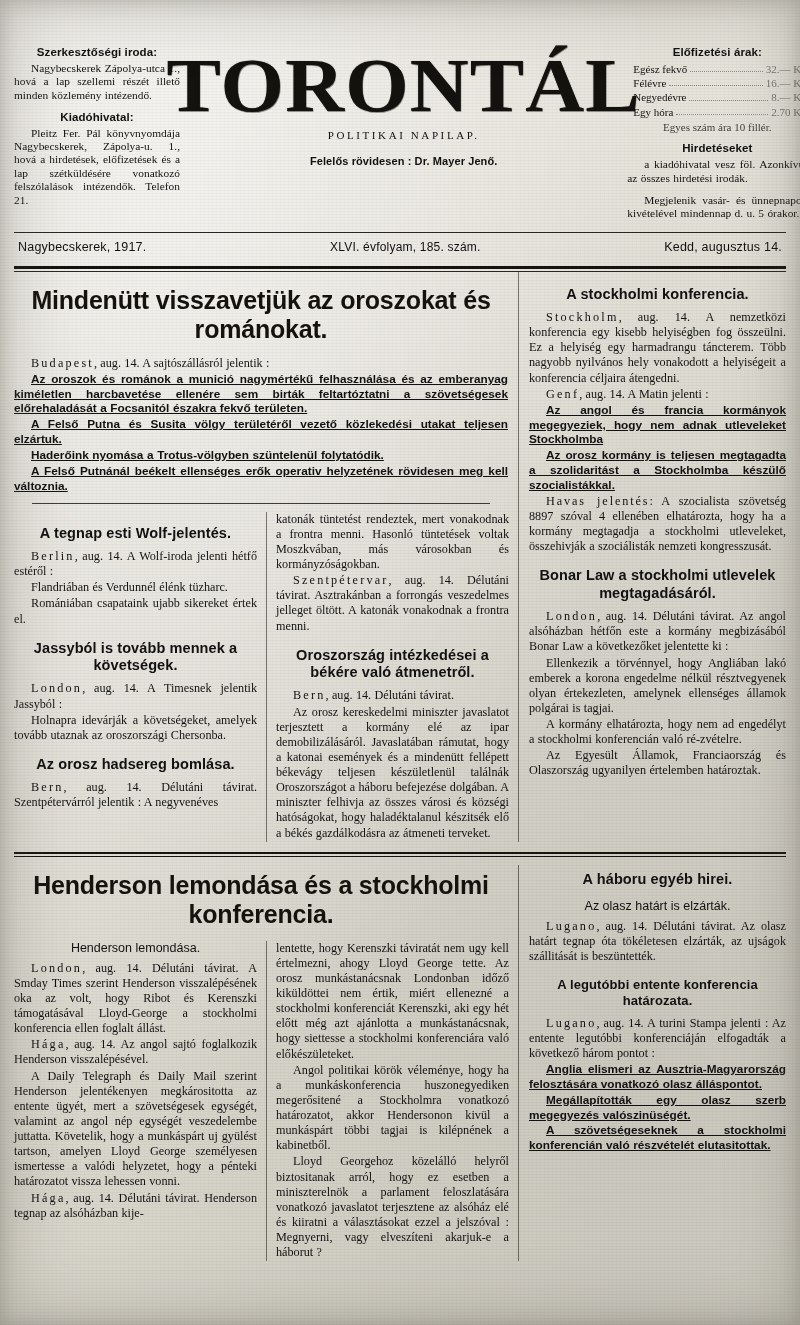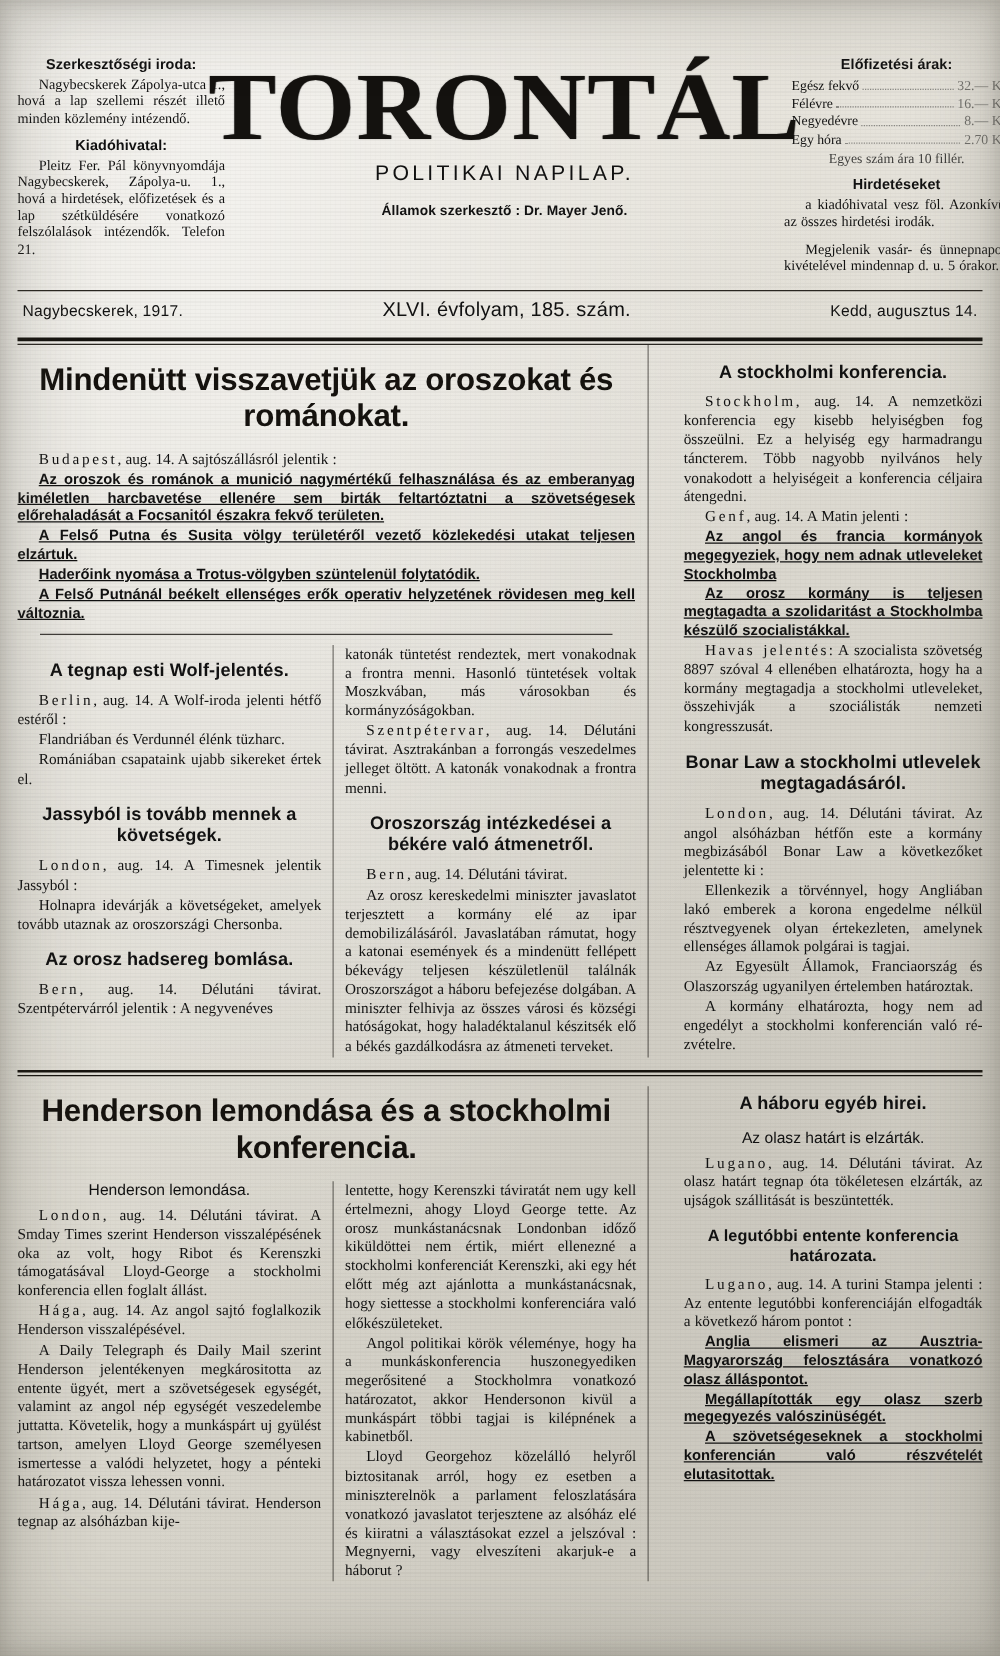--- a/index.html
+++ b/index.html
@@ -52,22 +52,22 @@
     font-weight:bold;
     font-size:77px;
     line-height:.92;
     letter-spacing:1px;
     margin:0;
     color:#14120f;
     text-shadow:0 0 1px rgba(0,0,0,.5), .5px .5px 0 rgba(0,0,0,.35);
     transform:scaleX(1.06);
   }
   .subtitle{
-    font-family:Liberation Sans, sans-serif;
-    font-size:17px;letter-spacing:2.6px;margin:8px 0 0 0;
+    font-family:Liberation Serif, serif;
+    font-size:11px;letter-spacing:2.6px;margin:8px 0 0 0;
   }
   .editor{
     font-family:"Liberation Sans", sans-serif;
     font-weight:bold;font-size:11px;margin:14px 0 0 0;letter-spacing:.1px;
   }
   .pricetable{font-size:11px;line-height:1.3;margin:0 0 2px 0;}
   .pricetable .row{display:flex;justify-content:space-between;padding:0 6px;}
   .pricetable .row .lbl{white-space:nowrap;}
   .pricetable .row .dots{flex:1;border-bottom:1px dotted rgba(30,30,30,.45);margin:0 3px 4px 3px;}
   .pricetable .row .val{white-space:nowrap;opacity:.55;}
@@ -75,28 +75,28 @@
 
   
   .rule-thick{border:0;border-top:3px solid #15130f;margin:7px 0 0 0;}
   .rule-thin{border:0;border-top:1px solid #2a2722;margin:2px 0 0 0;}
   .dateline{
     display:flex;justify-content:space-between;align-items:baseline;
     font-family:"Liberation Sans", sans-serif;
     font-weight:normal;font-size:12.5px;
     padding:7px 4px 5px 4px;letter-spacing:.2px;
   }
-  .dateline .mid{font-size:16px;}
+  .dateline .mid{font-size:12px;}
 
   
   .section{display:flex;}
   .col{box-sizing:border-box;}
   .col.left{width:252px;flex:0 0 252px;padding-right:9px;}
   .col.mid{width:252px;flex:0 0 252px;padding:0 9px;border-left:1px solid rgba(25,22,18,.55);}
-  .col.right{flex:1;padding-left:28px;border-left:1px solid rgba(25,22,18,.55);}
+  .col.right{flex:1;padding-left:10px;border-left:1px solid rgba(25,22,18,.55);}
   .col.wide2{width:504px;flex:0 0 504px;padding-right:10px;}
 
   h2.lead{
     font-family:"Liberation Sans", sans-serif;
     font-weight:bold;
     font-size:25px;line-height:1.16;
     text-align:center;margin:14px 0 12px 0;letter-spacing:-.2px;
     color:#15120e;
   }
   h3.hd{
@@ -136,21 +136,21 @@
     <div class="mh-side left">
       <div class="mh-h">Szerkesztőségi iroda:</div>
       <p class="mh-p">Nagybecskerek Zápolya-utca 1., hová a lap szellemi részét illető minden közlemény intézendő.</p>
       <div class="mh-h">Kiadóhivatal:</div>
       <p class="mh-p">Pleitz Fer. Pál könyvnyomdája Nagybecskerek, Zápolya-u. 1., hová a hirdetések, előfizetések és a lap szétküldésére vonatkozó felszólalások intézendők. Telefon 21.</p>
     </div>
 
     <div class="mh-center">
       <h1 class="logo">TORONTÁL</h1>
       <div class="subtitle">POLITIKAI NAPILAP.</div>
-      <div class="editor">Államok szerkesztő : Dr. Mayer Jenő.</div>
+      <div class="editor">Felelős rövidesen : Dr. Mayer Jenő.</div>
     </div>
 
     <div class="mh-side right">
       <div class="mh-h">Előfizetési árak:</div>
       <div class="pricetable">
         <div class="row">
             <span class="lbl">Egész fekvő</span>
             <span class="dots"></span>
             <span class="val">32.— K</span>
           </div>
@@ -233,22 +233,22 @@
       <h3 class="hd" style="margin-top:14px">A stockholmi konferencia.</h3>
       <p><span class="loc">Stockholm</span><span>, aug. 14. A nemzetközi konferencia egy kisebb helyiségben fog összeülni. Ez a helyiség egy harmadrangu táncterem. Több nagyobb nyilvános hely vonakodott a helyiségeit a konferencia céljaira átengedni.</span></p>
       <p><span class="loc">Genf</span><span>, aug. 14. A Matin jelenti :</span></p>
       <p class="b">Az angol és francia kormányok megegyeziek, hogy nem adnak utleveleket Stockholmba</p>
       <p class="b">Az orosz kormány is teljesen megtagadta a szolidaritást a Stockholmba készülő szocialistákkal.</p>
       <p><span class="sp">Havas jelentés</span><span>: A szocialista szövetség 8897 szóval 4 ellenében elhatározta, hogy ha a kormány megtagadja a stockholmi utleveleket, összehivják a szociálisták nemzeti kongresszusát.</span></p>
 
       <h3 class="hd">Bonar Law a stockholmi utlevelek megtagadásáról.</h3>
       <p><span class="loc">London</span><span>, aug. 14. Délutáni távirat. Az angol alsóházban hétfőn este a kormány megbizásából Bonar Law a következőket jelentette ki :</span></p>
       <p>Ellenkezik a törvénnyel, hogy Angliában lakó emberek a korona engedelme nélkül résztvegyenek olyan értekezleten, amelynek ellenséges államok polgárai is tagjai.</p>
+      <p>A kormány elhatározta, hogy nem ad engedélyt a stockholmi konferencián való ré-zvételre.</p>
       <p>Az Egyesült Államok, Franciaország és Olaszország ugyanilyen értelemben határoztak.</p>
-      <p>A kormány elhatározta, hogy nem ad engedélyt a stockholmi konferencián való ré-zvételre.</p>
     </div>
   </div>
 
   <hr class="hr-sec">
   <hr class="hr-sec2">
 
   <div class="section">
 
     <div class="col wide2">
       <h2 class="lead" style="margin-top:6px">Henderson lemondása és a stockholmi konferencia.</h2>

